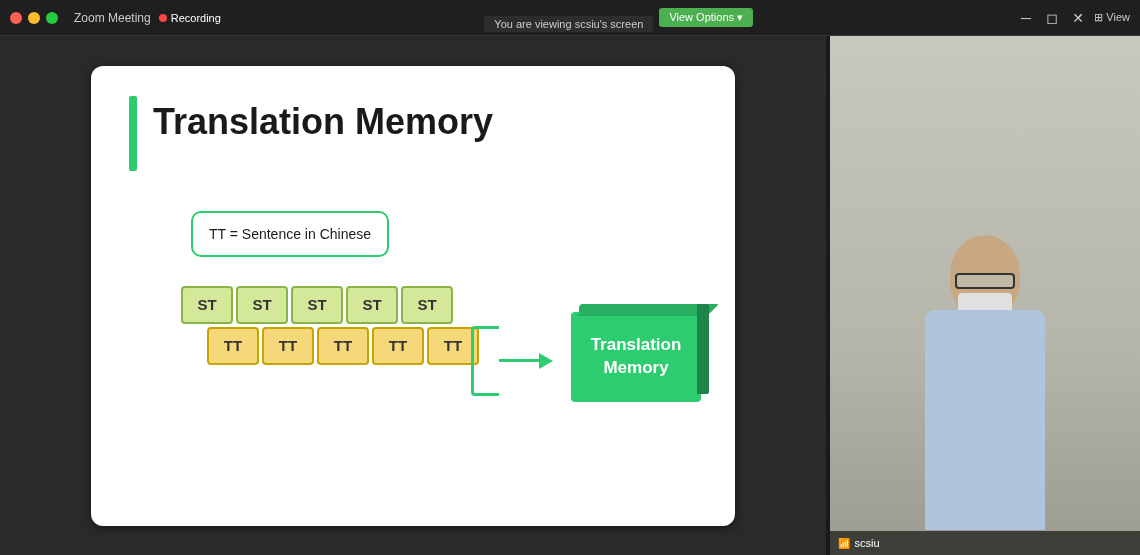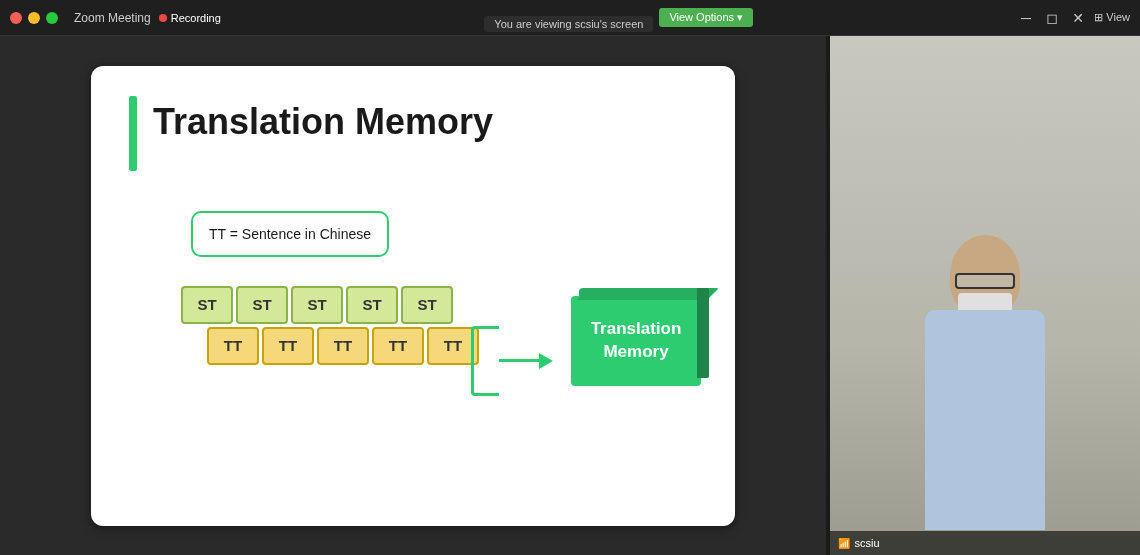--- a/index.html
+++ b/index.html
@@ -217,21 +217,21 @@
       height: 0;
       border-top: 8px solid transparent;
       border-bottom: 8px solid transparent;
       border-left: 14px solid #2ecc71;
     }
 
     
     #tm-box-container {
       position: absolute;
       left: 480px;
-      top: 230px;
+      top: 246px;
     }
     #tm-box {
       width: 130px;
       height: 90px;
       background: #2ecc71;
       border-radius: 4px;
       position: relative;
       display: flex;
       align-items: center;
       justify-content: center;

